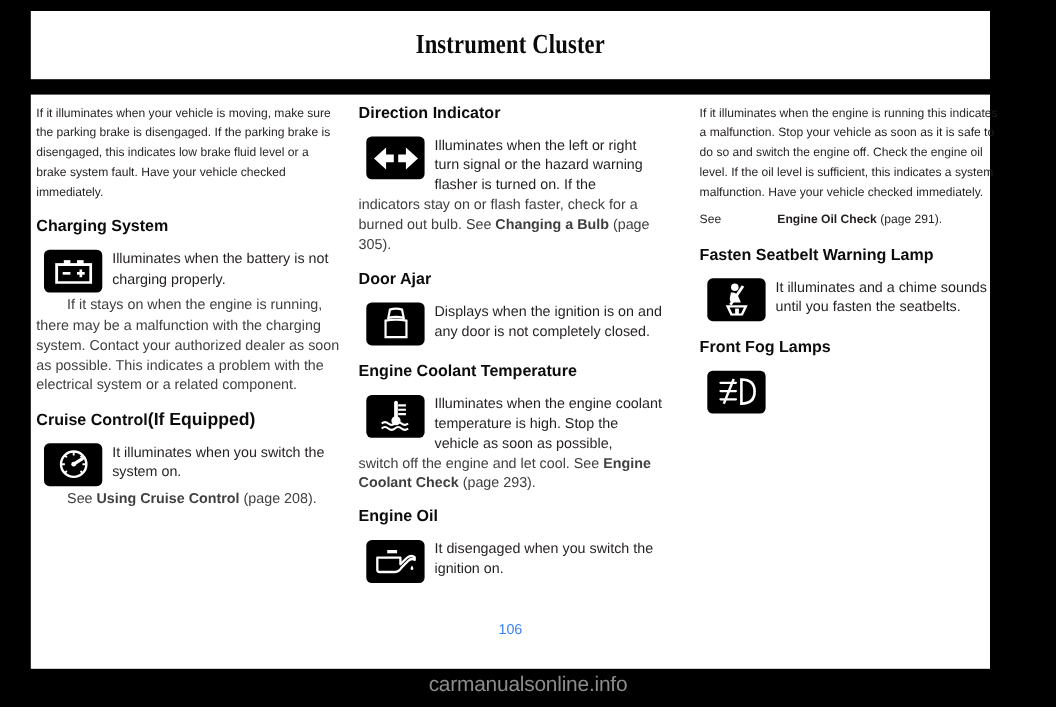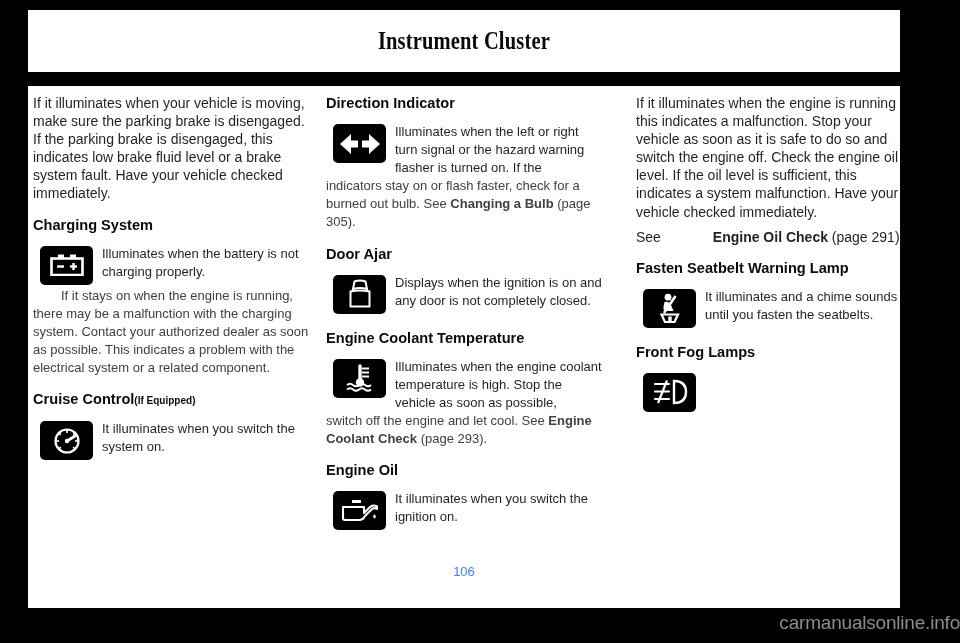--- a/index.html
+++ b/index.html
@@ -67,40 +67,40 @@
     position: absolute;
     top: 8px;
     width: 277px;
   }
   .col-1 { left: 5px;  }
   .col-2 { left: 298px; }
   .col-3 { left: 608px; }
 
   
   .body-text {
-    font-size: 14px;
+    font-size: 11px;
     line-height: 18.1px;
     color: #231f20;
     margin: 0 0 0 0;
     text-align: left;
   }
   .body-text b { font-weight: bold; padding-left: 48px; }
 
   .para-gap { height: 13px; }
   .small-gap { height: 7px; }
 
   .section-title {
     font-size: 14.6px;
     font-weight: bold;
     color: #0c0c0c;
     margin: 0;
     line-height: 19px;
   }
   .section-title .qualifier {
-    font-size: 10.0px;
+    font-size: 16px;
     font-weight: bold;
   }
 
   
   .sym-block {
     margin-top: 10px;
   }
   .sym-block::after { content: ""; display: block; clear: both; }
 
   .sym {
@@ -140,21 +140,21 @@
     text-align: center;
     font-size: 13px;
     color: #3b82f6;
   }
 
   .watermark {
     position: absolute;
     left: 0;
     top: 612px;
     width: 960px;
-    text-align: right;
+    text-align: center;
     font-size: 19px;
     color: #8c8c8c;
     letter-spacing: -0.2px;
   }
 </style>
 </head>
 <body>
 
 <div id="page-root">
 
@@ -210,20 +210,23 @@
                 <line x1="26.2" y1="15" x2="23" y2="15"></line>
                 <line x1="23.4" y1="23.4" x2="21.2" y2="21.2"></line>
               </g>
               <line x1="15" y1="15" x2="23" y2="10" stroke="#fff" stroke-width="3" stroke-linecap="round"></line>
               <circle cx="15" cy="15" r="2.2" fill="#fff"></circle>
             </svg>
           </div>
           <div class="sym-text noindent">It illuminates when you switch the system on.</div>
         </div>
 
+        <div class="flow-after" style="text-indent:28px;">
+          <span>See </span><b>Using Cruise Control</b><span> (page 208).</span>
+        </div>
       </div>
 
       <div class="col col-2">
 
         <div class="section-title">
           <span>Direction Indicator</span>
         </div>
 
         <div class="sym-block">
           <div class="sym">
@@ -290,21 +293,21 @@
 
         <div class="sym-block">
           <div class="sym">
             <svg width="38" height="24" viewBox="0 0 38 24">
               <rect x="11" y="1" width="9" height="3" fill="#fff"></rect>
               <path d="M2 8 L2 19 Q2 21 4 21 L18 21 Q22 21 24 17 L30 11 Q33 8 36 10
                        L36 7.5 Q32 5 28.5 8.5 L23 14 L23 8 Z" fill="none" stroke="#fff" stroke-width="2.1" stroke-linejoin="round"></path>
               <path d="M33.5 15 q2.6 3.4 0 4.4 q-2.6 -1 0 -4.4 z" fill="#fff"></path>
             </svg>
           </div>
-          <div class="sym-text noindent">It illuminates when you switch the ignition on.</div>
+          <div class="sym-text noindent">It disengaged when you switch the ignition on.</div>
         </div>
       </div>
 
       <div class="col col-3">
 
         <div class="body-text">If it illuminates when the engine is running this indicates a malfunction.  Stop your vehicle as soon as it is safe to do so and switch the engine off.  Check the engine oil level.  If the oil level is sufficient, this indicates a system malfunction.  Have your vehicle checked immediately.</div>
 
         <div class="small-gap"></div>
 
         <div class="body-text">

